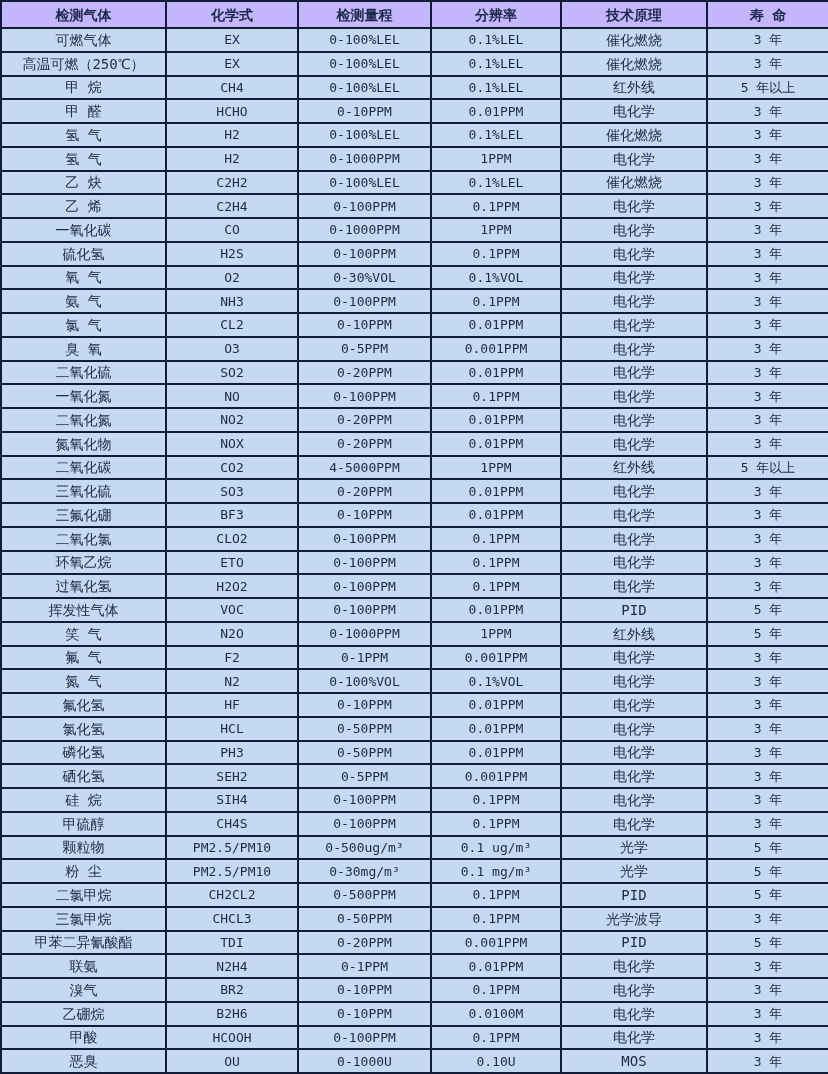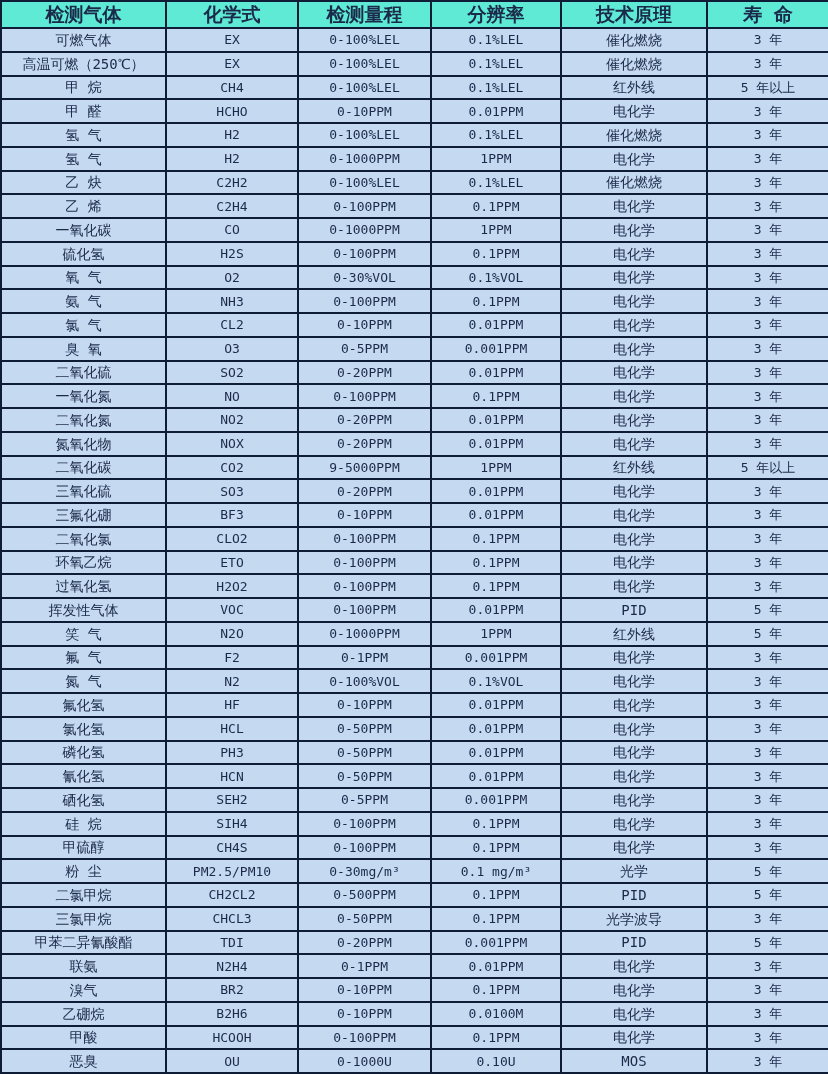--- a/index.html
+++ b/index.html
@@ -26,22 +26,22 @@
   table.spec-table td {
     border: 2px solid #0f1c36;
     text-align: center;
     vertical-align: middle;
     padding: 0;
     overflow: hidden;
     white-space: nowrap;
     line-height: 1;
   }
   table.spec-table thead th {
-    background: #5eead4;
-    font-size: 19px;
+    background: #c4b5fd;
+    font-size: 14px;
     font-weight: bold;
     height: 25px;
   }
   table.spec-table tbody td {
     background: #c5d9f1;
     font-size: 13px;
     font-weight: normal;
   }
   table.spec-table tbody td:nth-child(1),
   table.spec-table tbody td:nth-child(5) {
@@ -218,21 +218,21 @@
           <td>氮氧化物</td>
           <td>NOX</td>
           <td>0-20PPM</td>
           <td>0.01PPM</td>
           <td>电化学</td>
           <td>3 年</td>
         </tr>
         <tr>
           <td>二氧化碳</td>
           <td>CO2</td>
-          <td>9-5000PPM</td>
+          <td>4-5000PPM</td>
           <td>1PPM</td>
           <td>红外线</td>
           <td>5 年以上</td>
         </tr>
         <tr>
           <td>三氧化硫</td>
           <td>SO3</td>
           <td>0-20PPM</td>
           <td>0.01PPM</td>
           <td>电化学</td>
@@ -320,28 +320,20 @@
         </tr>
         <tr>
           <td>磷化氢</td>
           <td>PH3</td>
           <td>0-50PPM</td>
           <td>0.01PPM</td>
           <td>电化学</td>
           <td>3 年</td>
         </tr>
         <tr>
-          <td>氰化氢</td>
-          <td>HCN</td>
-          <td>0-50PPM</td>
-          <td>0.01PPM</td>
-          <td>电化学</td>
-          <td>3 年</td>
-        </tr>
-        <tr>
           <td>硒化氢</td>
           <td>SEH2</td>
           <td>0-5PPM</td>
           <td>0.001PPM</td>
           <td>电化学</td>
           <td>3 年</td>
         </tr>
         <tr>
           <td>硅 烷</td>
           <td>SIH4</td>
@@ -350,20 +342,28 @@
           <td>电化学</td>
           <td>3 年</td>
         </tr>
         <tr>
           <td>甲硫醇</td>
           <td>CH4S</td>
           <td>0-100PPM</td>
           <td>0.1PPM</td>
           <td>电化学</td>
           <td>3 年</td>
+        </tr>
+        <tr>
+          <td>颗粒物</td>
+          <td>PM2.5/PM10</td>
+          <td>0-500ug/m³</td>
+          <td>0.1 ug/m³</td>
+          <td>光学</td>
+          <td>5 年</td>
         </tr>
         <tr>
           <td>粉 尘</td>
           <td>PM2.5/PM10</td>
           <td>0-30mg/m³</td>
           <td>0.1 mg/m³</td>
           <td>光学</td>
           <td>5 年</td>
         </tr>
         <tr>

